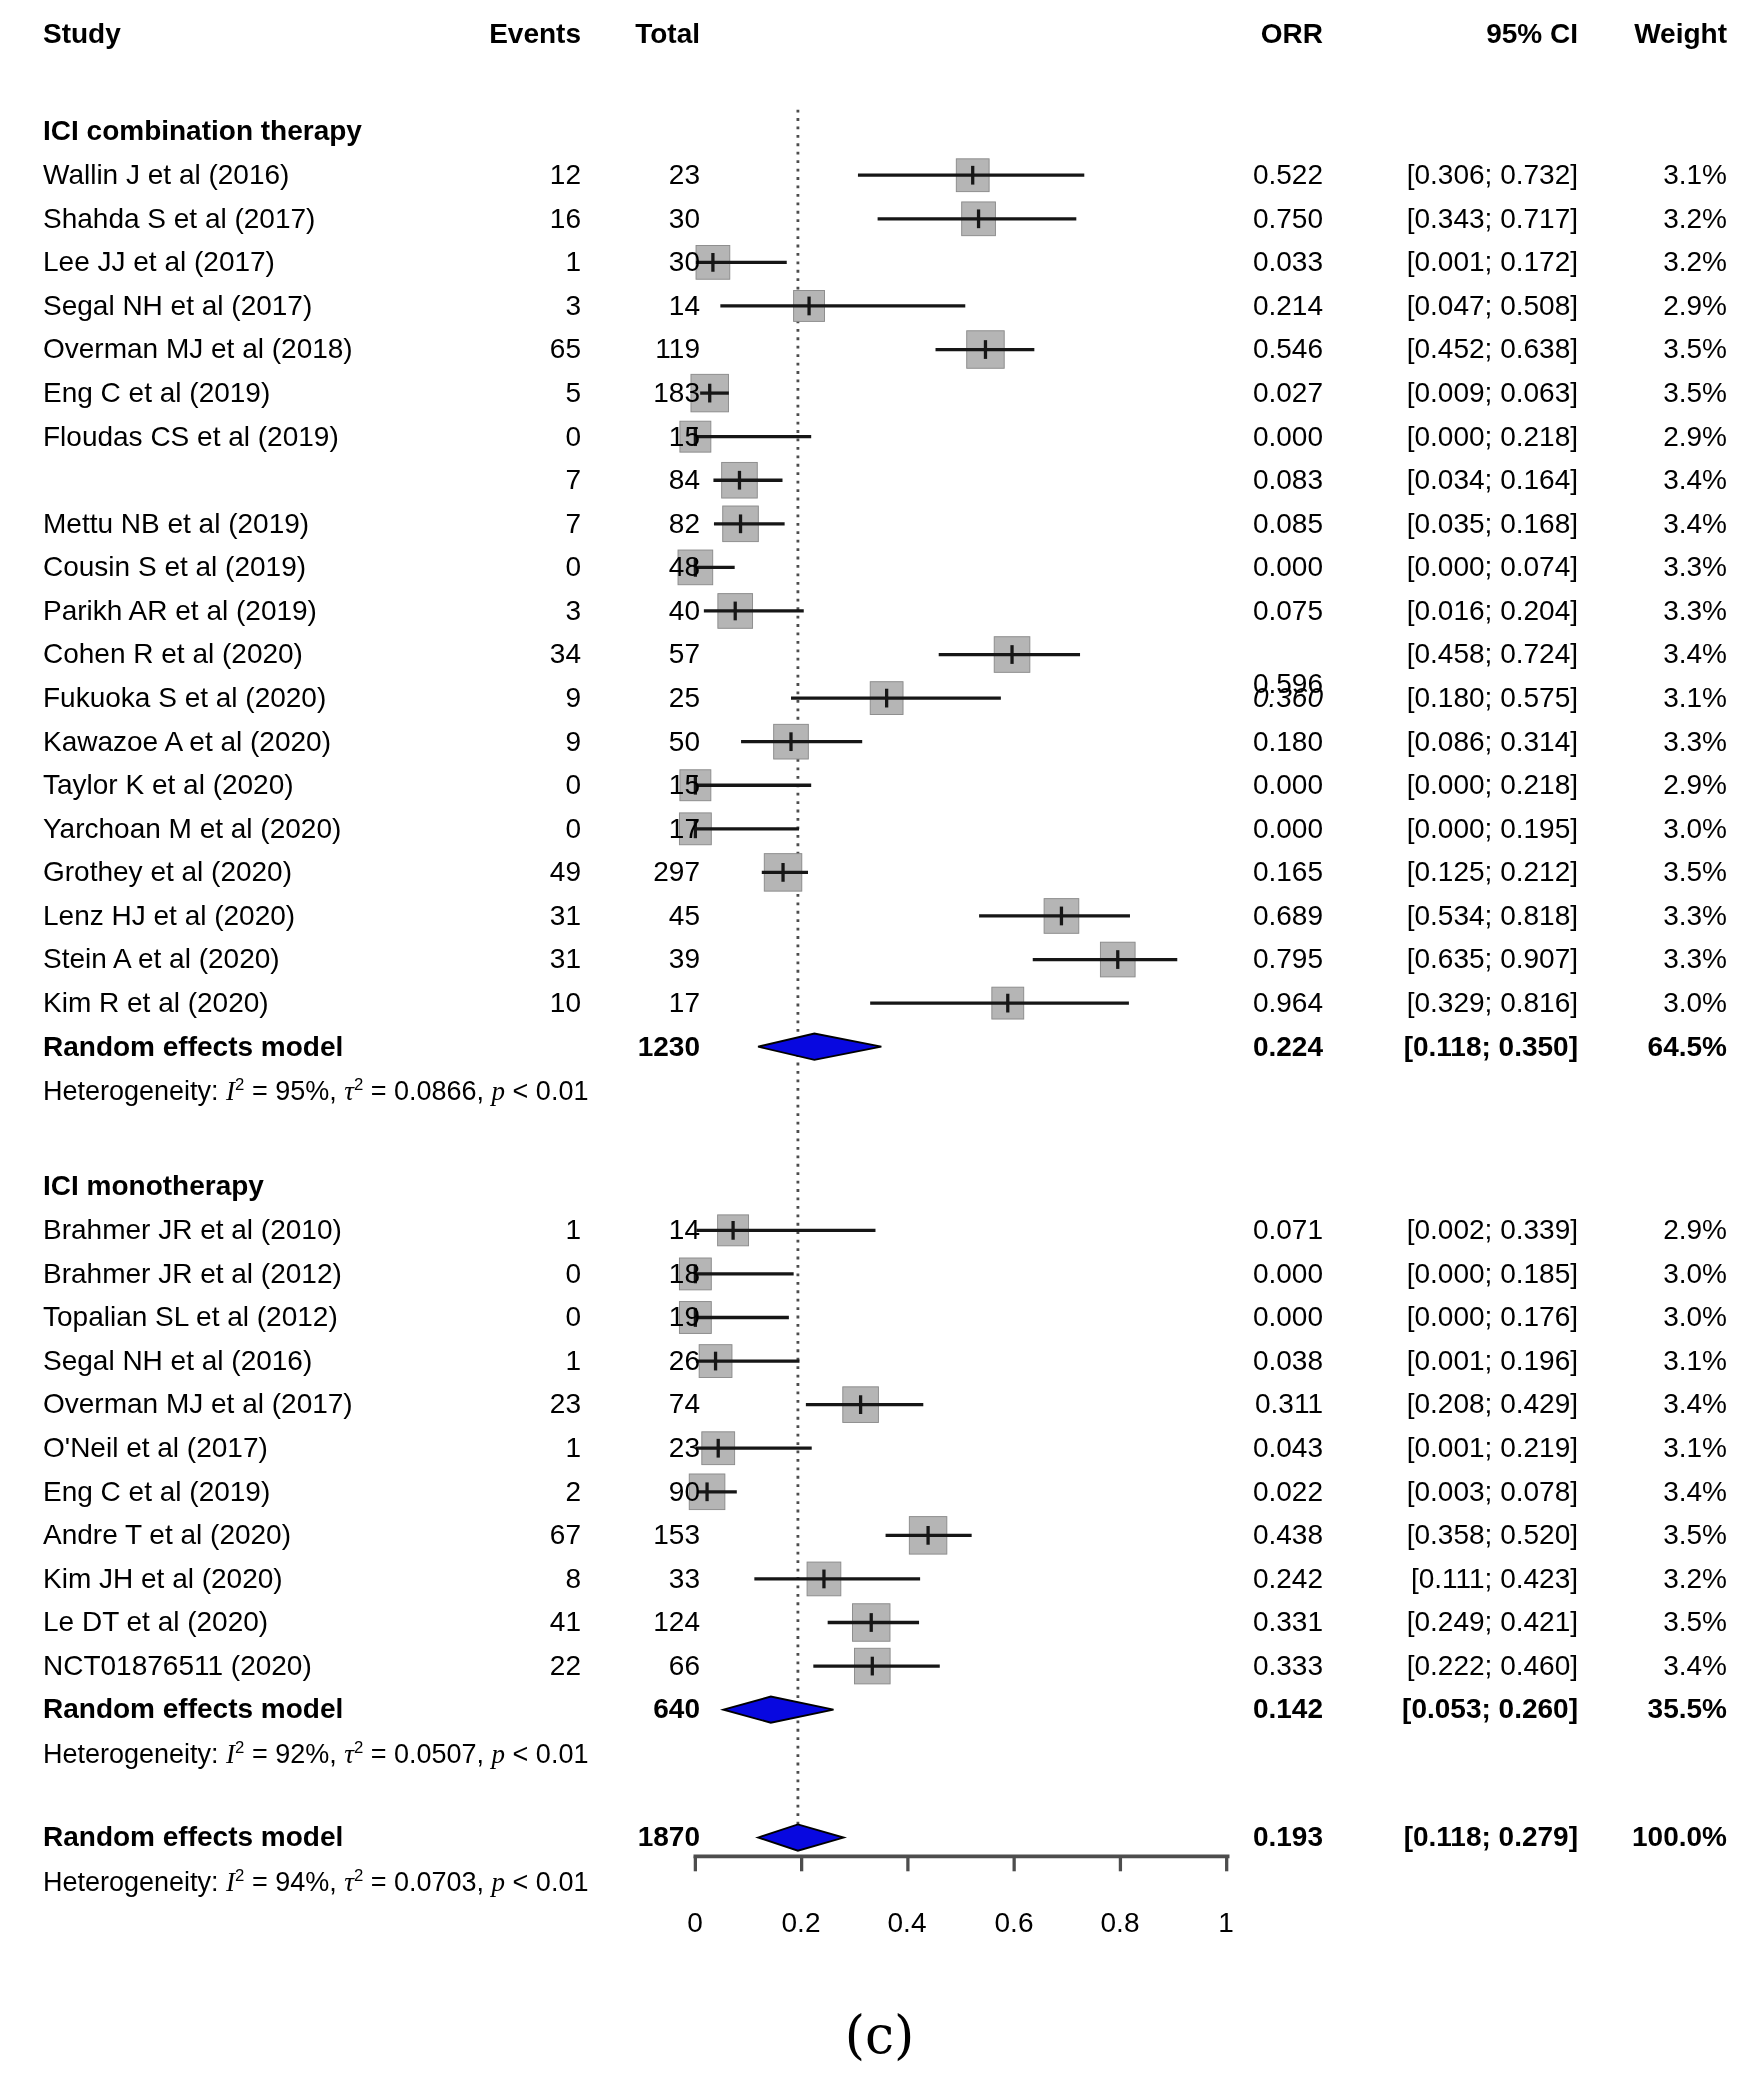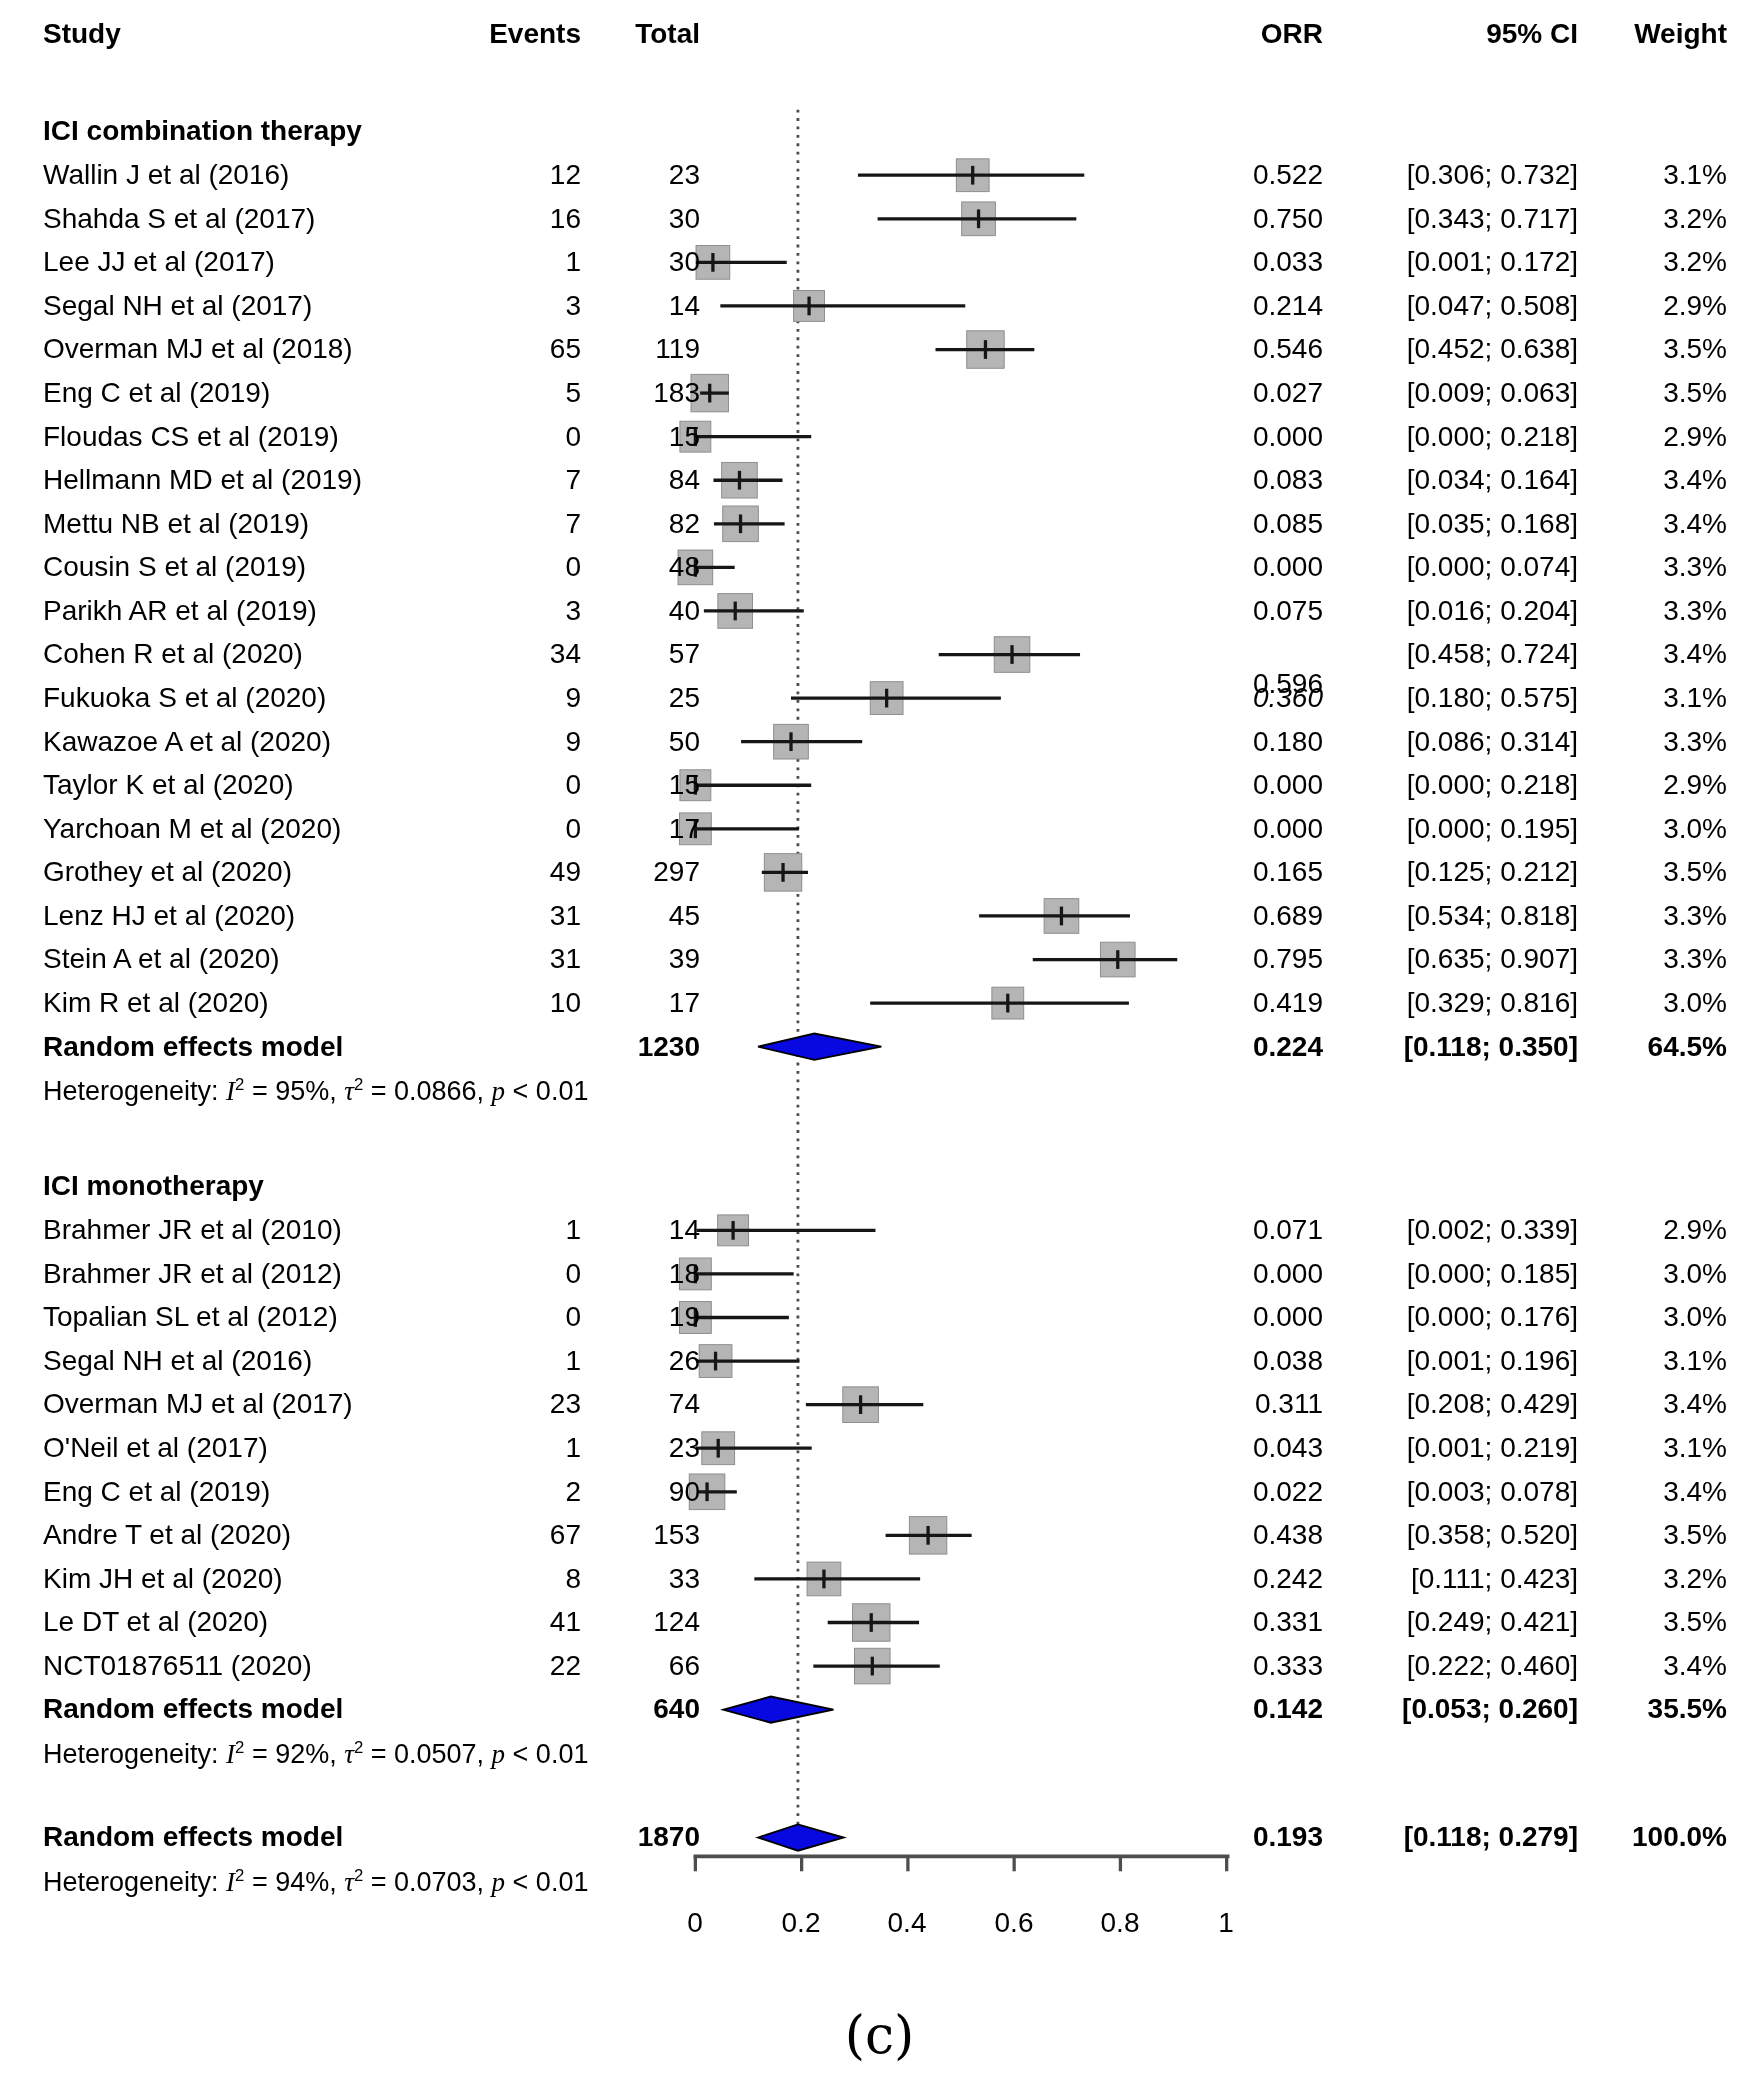--- a/index.html
+++ b/index.html
@@ -187,21 +187,20 @@
     <div class="cell right" style="left: 588px; width: 112px; top: 371px;">183</div>
     <div class="cell right" style="left: 1182px; width: 141px; top: 371px;">0.027</div>
     <div class="cell right" style="left: 1346px; width: 232px; top: 371px;">[0.009; 0.063]</div>
     <div class="cell right" style="left: 1588px; width: 139px; top: 371px;">3.5%</div>
     <div class="cell" style="left: 43px; width: 543px; top: 415px;">Floudas CS et al (2019)</div>
     <div class="cell right" style="left: 412px; width: 169px; top: 415px;">0</div>
     <div class="cell right" style="left: 588px; width: 112px; top: 415px;">15</div>
     <div class="cell right" style="left: 1182px; width: 141px; top: 415px;">0.000</div>
     <div class="cell right" style="left: 1346px; width: 232px; top: 415px;">[0.000; 0.218]</div>
     <div class="cell right" style="left: 1588px; width: 139px; top: 415px;">2.9%</div>
-    <div class="cell" style="left: 43px; width: 543px; top: 458px;">Hellmann MD et al (2019)</div>
     <div class="cell right" style="left: 412px; width: 169px; top: 458px;">7</div>
     <div class="cell right" style="left: 588px; width: 112px; top: 458px;">84</div>
     <div class="cell right" style="left: 1182px; width: 141px; top: 458px;">0.083</div>
     <div class="cell right" style="left: 1346px; width: 232px; top: 458px;">[0.034; 0.164]</div>
     <div class="cell right" style="left: 1588px; width: 139px; top: 458px;">3.4%</div>
     <div class="cell" style="left: 43px; width: 543px; top: 502px;">Mettu NB et al (2019)</div>
     <div class="cell right" style="left: 412px; width: 169px; top: 502px;">7</div>
     <div class="cell right" style="left: 588px; width: 112px; top: 502px;">82</div>
     <div class="cell right" style="left: 1182px; width: 141px; top: 502px;">0.085</div>
     <div class="cell right" style="left: 1346px; width: 232px; top: 502px;">[0.035; 0.168]</div>
@@ -262,21 +261,21 @@
     <div class="cell right" style="left: 1588px; width: 139px; top: 894px;">3.3%</div>
     <div class="cell" style="left: 43px; width: 543px; top: 937px;">Stein A et al (2020)</div>
     <div class="cell right" style="left: 412px; width: 169px; top: 937px;">31</div>
     <div class="cell right" style="left: 588px; width: 112px; top: 937px;">39</div>
     <div class="cell right" style="left: 1182px; width: 141px; top: 937px;">0.795</div>
     <div class="cell right" style="left: 1346px; width: 232px; top: 937px;">[0.635; 0.907]</div>
     <div class="cell right" style="left: 1588px; width: 139px; top: 937px;">3.3%</div>
     <div class="cell" style="left: 43px; width: 543px; top: 981px;">Kim R et al (2020)</div>
     <div class="cell right" style="left: 412px; width: 169px; top: 981px;">10</div>
     <div class="cell right" style="left: 588px; width: 112px; top: 981px;">17</div>
-    <div class="cell right" style="left: 1182px; width: 141px; top: 981px;">0.419</div>
+    <div class="cell right" style="left: 1182px; width: 141px; top: 981px;">0.964</div>
     <div class="cell right" style="left: 1346px; width: 232px; top: 981px;">[0.329; 0.816]</div>
     <div class="cell right" style="left: 1588px; width: 139px; top: 981px;">3.0%</div>
     <div class="cell bold" style="left: 43px; width: 543px; top: 1025px;">Random effects model</div>
     <div class="cell right bold" style="left: 588px; width: 112px; top: 1025px;">1230</div>
     <div class="cell right bold" style="left: 1182px; width: 141px; top: 1025px;">0.224</div>
     <div class="cell right bold" style="left: 1346px; width: 232px; top: 1025px;">[0.118; 0.350]</div>
     <div class="cell right bold" style="left: 1588px; width: 139px; top: 1025px;">64.5%</div>
     <div class="cell het" style="left: 43px; width: 712px; top: 1069px;">Heterogeneity: <i>I</i><sup>2</sup> = 95%, <i>τ</i><sup>2</sup> = 0.0866, <i>p</i> &lt; 0.01</div>
     <div class="cell bold" style="left: 43px; width: 543px; top: 1164px;">ICI monotherapy</div>
     <div class="cell" style="left: 43px; width: 543px; top: 1208px;">Brahmer JR et al (2010)</div>

